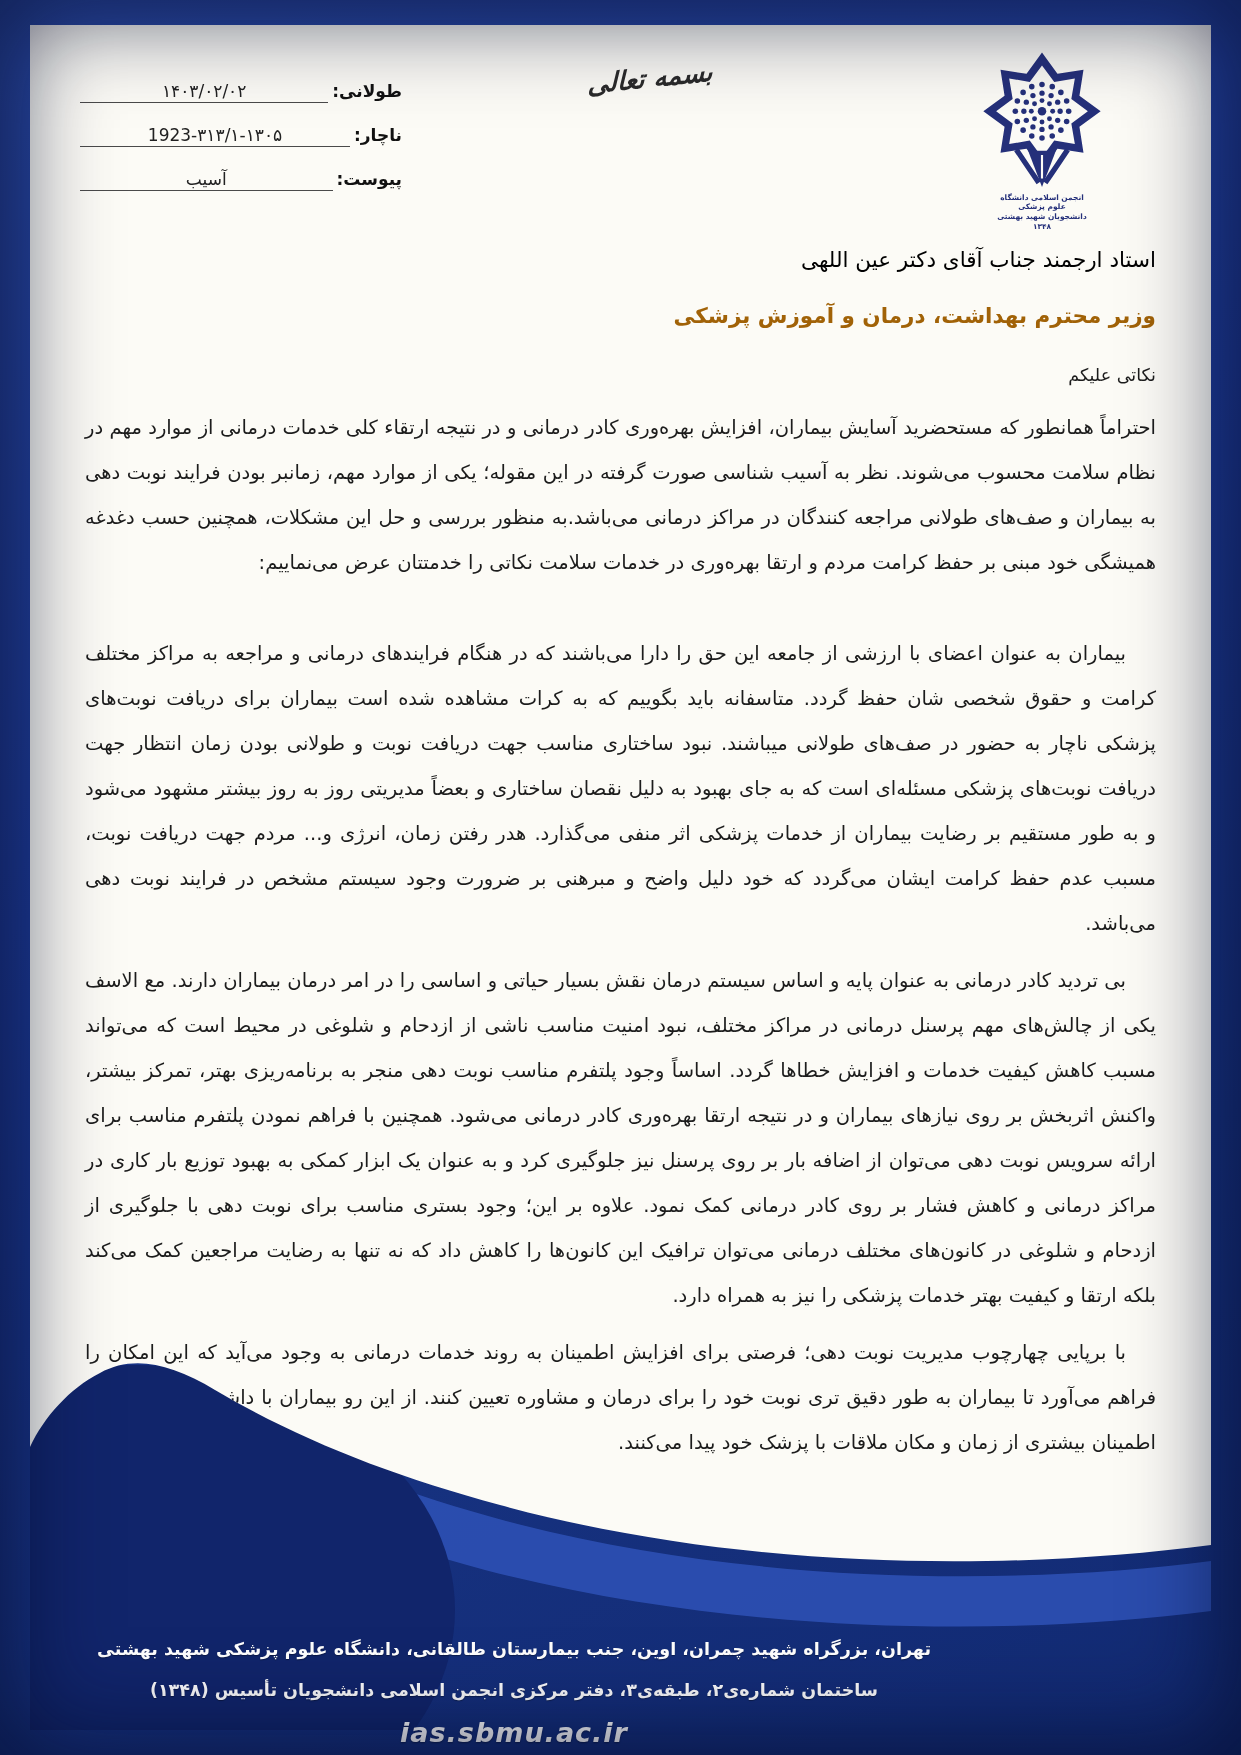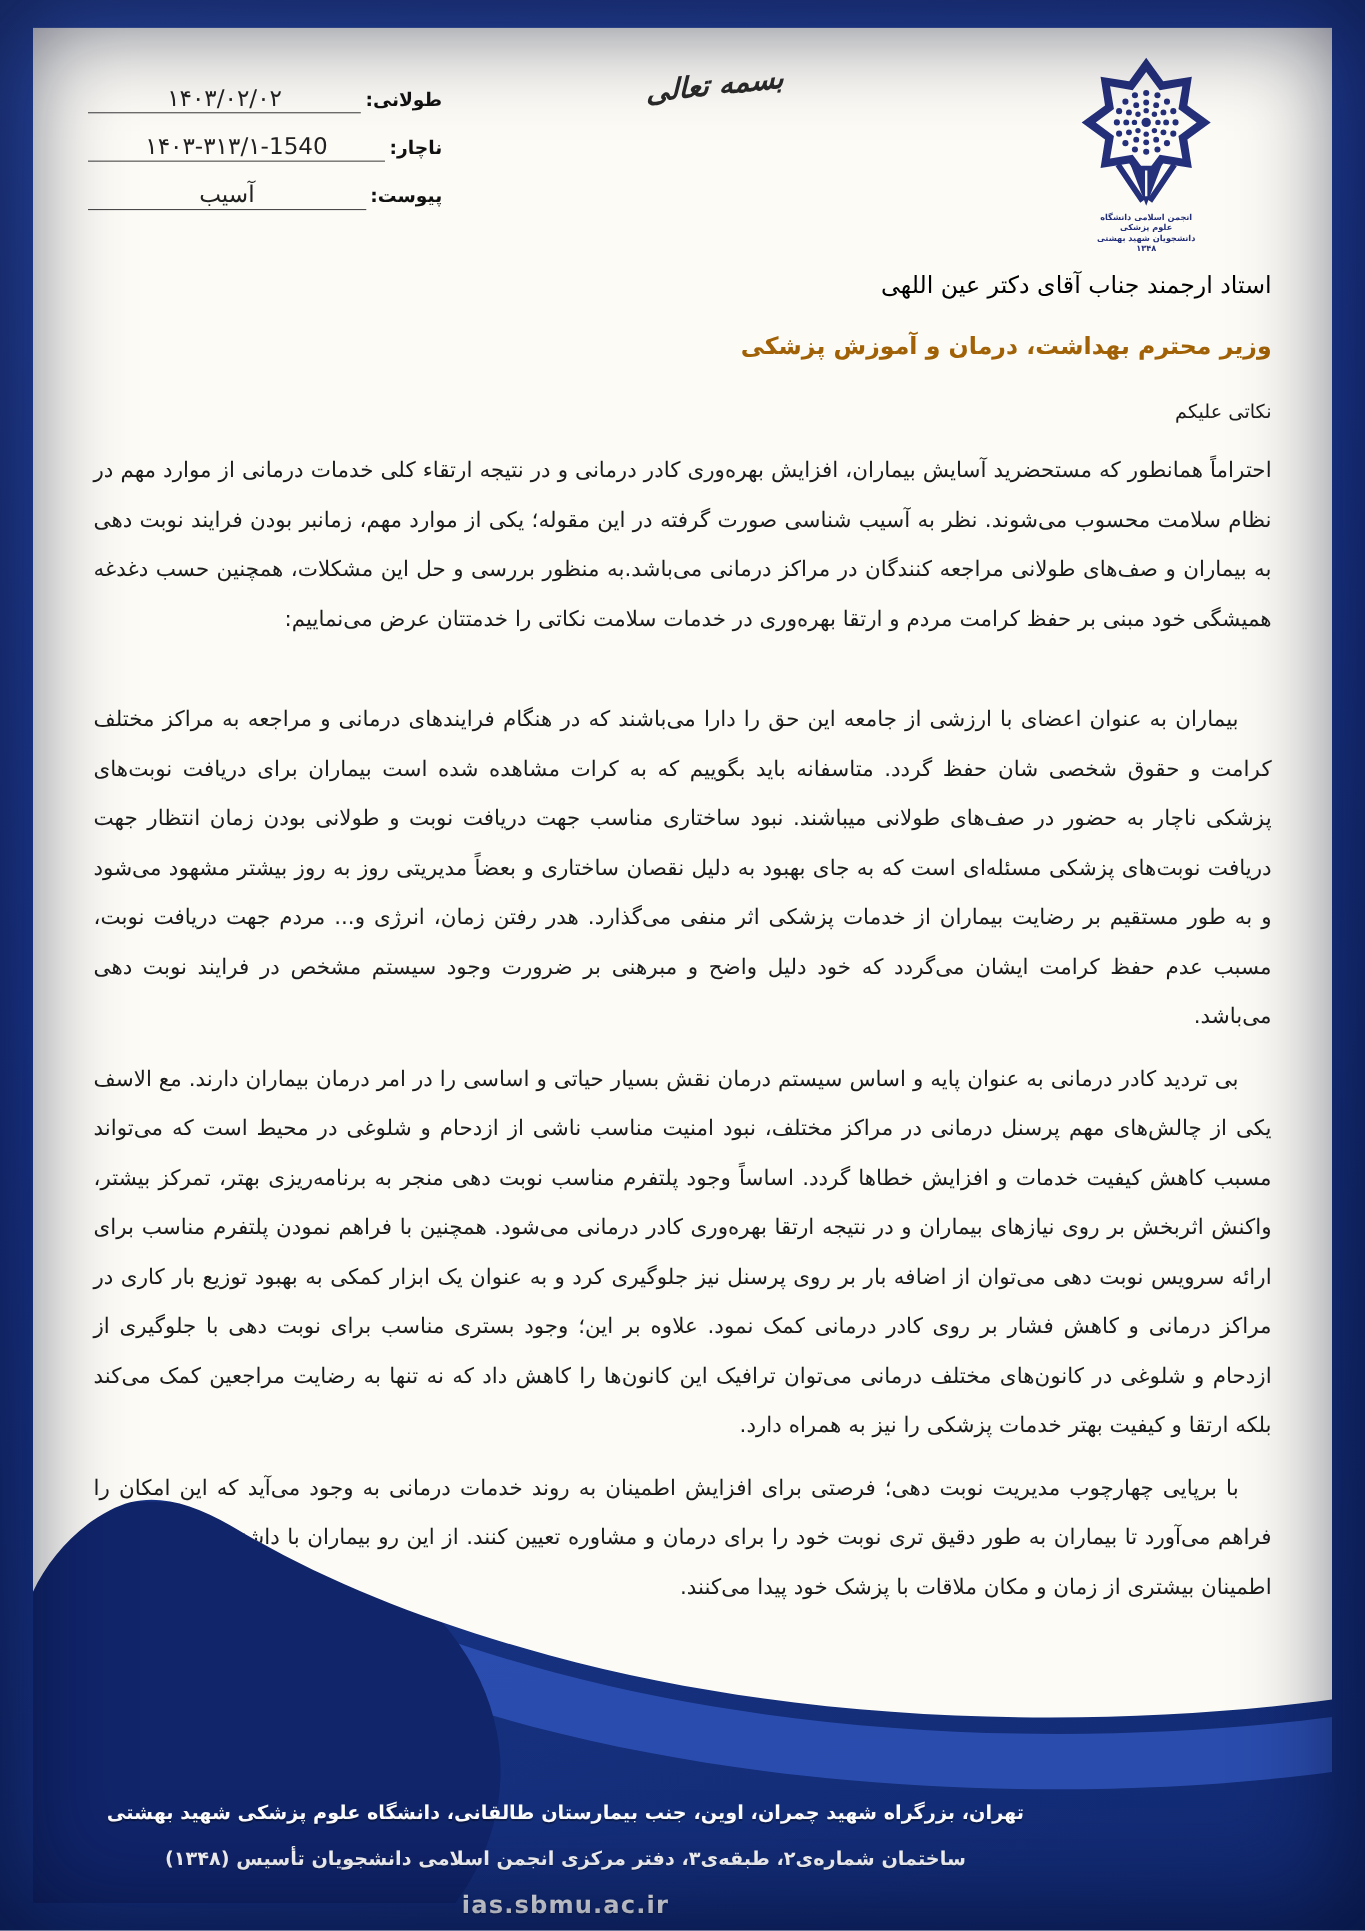--- a/index.html
+++ b/index.html
@@ -16,21 +16,21 @@
   .page{
     position:absolute;left:30px;top:25px;width:1181px;height:1560px;z-index:2;
     background:#fcfbf6;direction:rtl;color:#1c1c1c;
     clip-path:path("M0 0 H1181 V1520 C990 1545 720 1548 470 1480 C360 1450 270 1415 185 1365 C140 1338 103 1330 70 1348 C40 1363 14 1392 0 1422 Z");
   }
   
   .meta{position:absolute;left:50px;top:34px;width:322px;}
   .meta-row{display:flex;direction:rtl;align-items:flex-end;height:44px;}
   .meta-label{font-weight:bold;font-size:17px;color:#111;white-space:nowrap;padding-bottom:2px;}
   .meta-line{flex:1;border-bottom:1.6px solid #4a4a4a;text-align:center;
-    font-size:21px;color:#222;padding-bottom:1px;margin-right:4px;}
+    font-size:17px;color:#222;padding-bottom:1px;margin-right:4px;}
   
   .besmele{position:absolute;left:505px;top:38px;width:230px;text-align:center;
     font-size:26px;font-weight:bold;font-style:italic;color:#2a2a2a;
     transform:rotate(-6deg) skewX(-6deg);}
   
   .logo{position:absolute;left:948px;top:22px;width:128px;}
   
   .content{position:absolute;left:55px;right:55px;top:0;}
   .recipient1{margin:222px 0 0 0;font-size:21.5px;font-weight:normal;text-align:right;color:#000;}
   .recipient2{margin:31px 0 0 0;font-size:21.5px;font-weight:bold;text-align:right;color:#a16207;}
@@ -38,41 +38,41 @@
   .body-text p{
     font-size:19.5px;line-height:45px;text-align:justify;margin:0;color:#1c1c1c;
   }
   .p1{margin-top:20px !important;}
   .p2{margin-top:46px !important;text-indent:30px;}
   .p3{margin-top:12px !important;text-indent:30px;}
   .p4{margin-top:12px !important;text-indent:30px;}
   
   .footer{position:absolute;left:0;top:1629px;width:1028px;z-index:5;text-align:center;color:#fff;direction:rtl;}
   .footer-line{font-size:17.5px;font-weight:bold;line-height:41px;text-shadow:0 1px 1px rgba(0,0,0,.35);}
-  .footer-site{font-size:22px;font-weight:bold;letter-spacing:1px;direction:ltr;line-height:44px;
-    text-shadow:0 1px 2px rgba(0,0,0,.4);}
+  .footer-site{font-size:27px;font-weight:bold;letter-spacing:1px;direction:ltr;line-height:44px;
+    text-shadow:0 1px 2px rgba(0,0,0,.4);font-style:italic;}
 </style>
 </head>
 <body>
 
 <svg class="waves" viewBox="0 0 1181 1705" preserveAspectRatio="none" aria-hidden="true">
   <path d="M0 1438 C18 1408 45 1378 72 1362 C105 1344 142 1352 188 1380 C272 1430 365 1466 476 1496 C726 1562 994 1560 1181 1536 L1181 1586 C980 1612 706 1610 455 1545 C345 1516 255 1472 176 1424 C138 1401 106 1398 76 1416 C50 1431 24 1460 6 1492 L0 1492 Z" fill="#2c4fb2" opacity="0.92"></path>
   <ellipse cx="105" cy="1585" rx="320" ry="245" fill="#11256b"></ellipse>
 </svg>
 
 <div class="page">
 
   <div class="meta">
     <div class="meta-row">
       <span class="meta-label">طولانی:</span>
       <span class="meta-line">۱۴۰۳/۰۲/۰۲</span>
     </div>
     <div class="meta-row">
       <span class="meta-label">ناچار:</span>
-      <span class="meta-line">۱۴۰۳-۳۱۳/۱-1540</span>
+      <span class="meta-line">1923-۳۱۳/۱-۱۳۰۵</span>
     </div>
     <div class="meta-row">
       <span class="meta-label">پیوست:</span>
       <span class="meta-line">آسیب</span>
     </div>
   </div>
 
   <div class="besmele">بسمه تعالی</div>
 
   <div class="logo">

